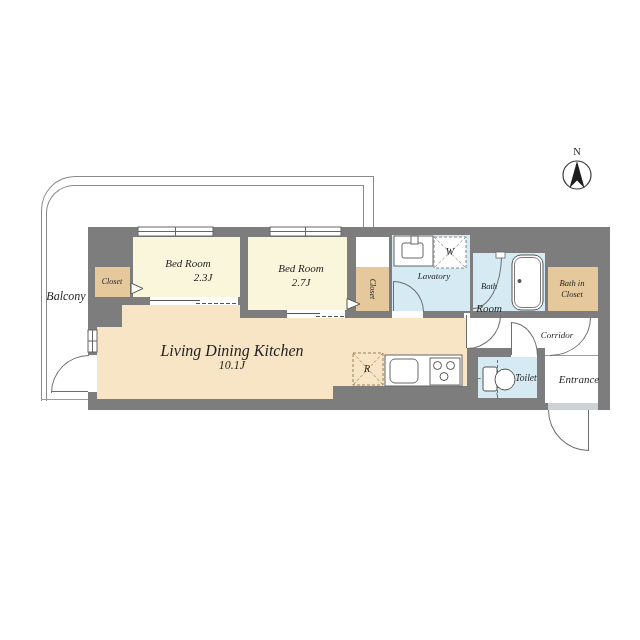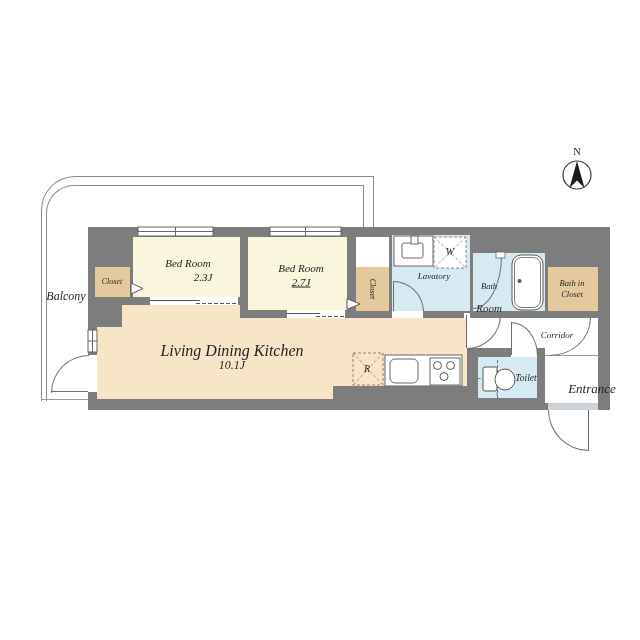--- a/index.html
+++ b/index.html
@@ -187,37 +187,37 @@
   </svg>
 
   <div class="lbl upright" style="left:577px;top:152px;font-size:10.5px;">N</div>
 
   <div class="lbl" style="left:66px;top:296px;font-size:12px;">Balcony</div>
 
   <div class="lbl" style="left:188px;top:263px;font-size:11px;">Bed Room</div>
   <div class="lbl" style="left:188px;top:277px;font-size:11px;margin-left:15px;">2.3J</div>
 
   <div class="lbl" style="left:301px;top:268px;font-size:11px;">Bed Room</div>
-  <div class="lbl" style="left:301px;top:282px;font-size:11px;text-decoration:underline;">2.7J</div>
+  <div class="lbl" style="left:301px;top:282px;font-size:11px;">2.7J</div>
 
   <div class="lbl" style="left:232px;top:351px;font-size:16px;">Living Dining Kitchen</div>
   <div class="lbl" style="left:232px;top:365px;font-size:12px;">10.1J</div>
 
   <div class="lbl" style="left:112px;top:282px;font-size:8px;">Closet</div>
   <div class="lbl rot90" style="left:372px;top:289px;font-size:8px;">Closet</div>
 
   <div class="lbl" style="left:434px;top:276px;font-size:9px;">Lavatory</div>
 
   <div class="lbl" style="left:489px;top:286px;font-size:8.5px;">Bath</div>
   <div class="lbl" style="left:489px;top:292px;font-size:11px;margin-top:16px;">Room</div>
 
   <div class="lbl" style="left:572px;top:283px;font-size:8.5px;">Bath in</div>
   <div class="lbl" style="left:572px;top:294px;font-size:8.5px;">Closet</div>
 
   <div class="lbl" style="left:557px;top:335px;font-size:9px;">Corridor</div>
 
   <div class="lbl" style="left:526px;top:379px;font-size:9.5px;">Toilet</div>
-  <div class="lbl" style="left:592px;top:379px;font-size:13px;margin-top:9px;">Entrance</div>
+  <div class="lbl" style="left:579px;top:379px;font-size:11px;">Entrance</div>
 
   <div class="lbl" style="left:450px;top:252px;font-size:10px;">W</div>
   <div class="lbl" style="left:367px;top:369px;font-size:10px;">R</div>
 
 </div>
 
 </body></html>

